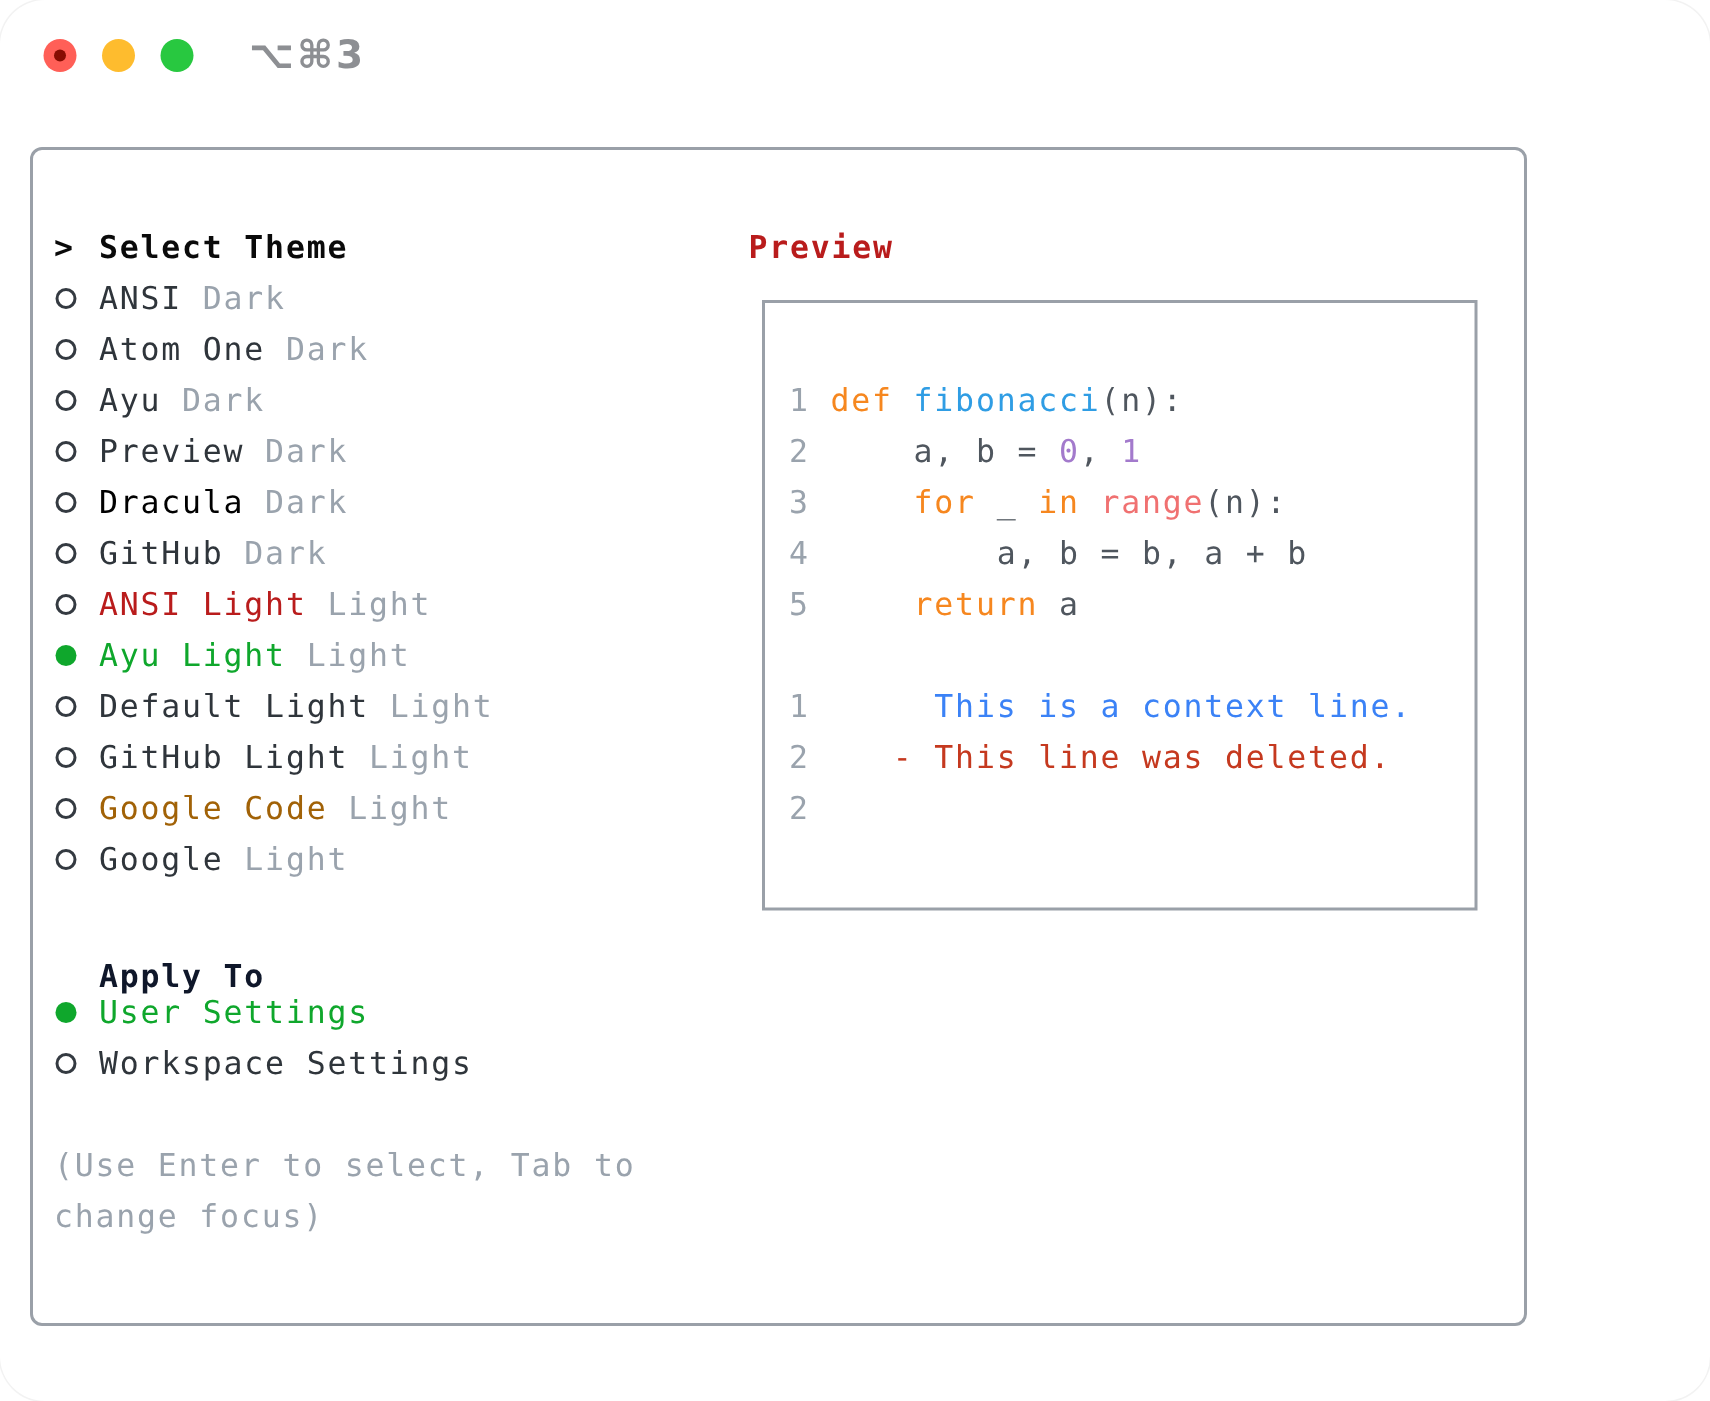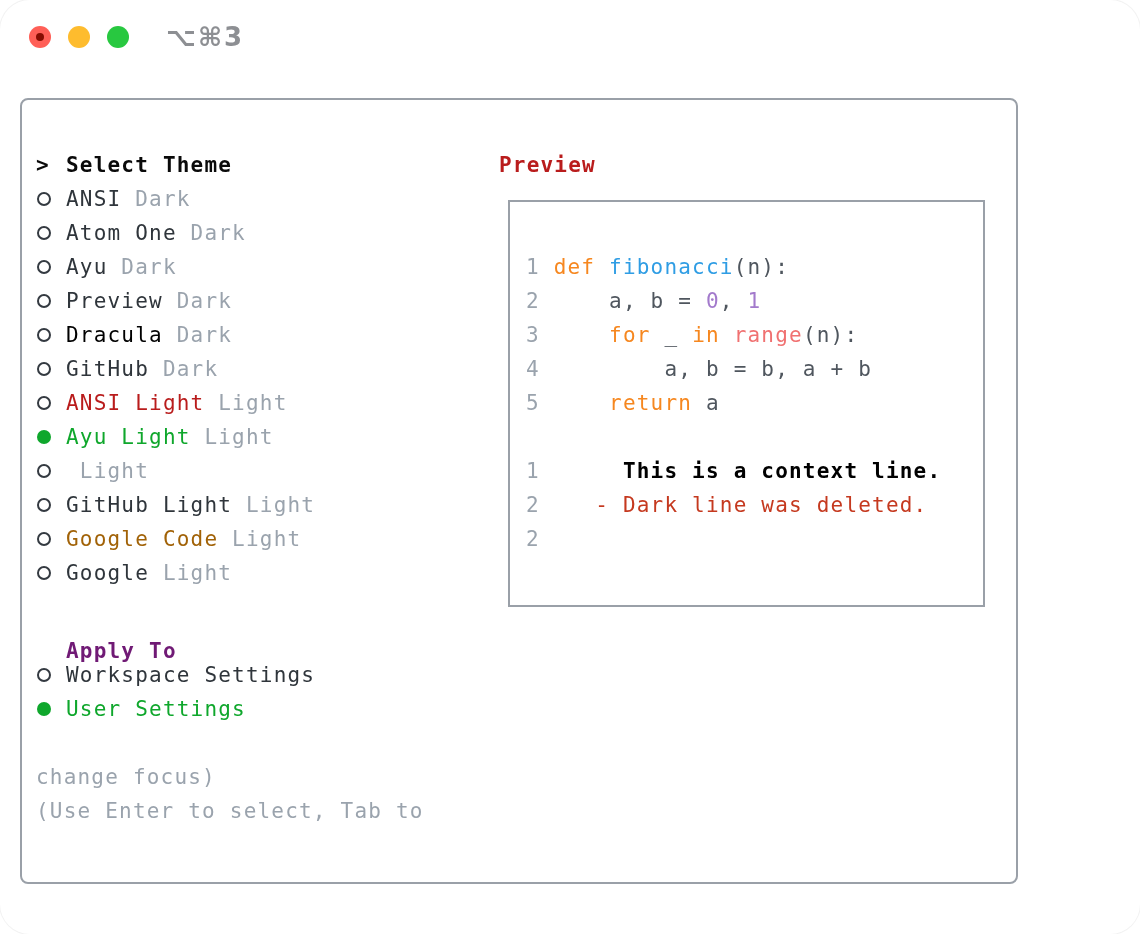--- a/index.html
+++ b/index.html
@@ -66,53 +66,53 @@
       </div>
       <div id="theme-items">
           <div class="row"><span class="bcol"><span class="bullet hollow"></span></span><span style="color: rgb(47, 53, 59);">ANSI</span><span style="color: rgb(154, 163, 173);"> Dark</span></div>
           <div class="row"><span class="bcol"><span class="bullet hollow"></span></span><span style="color: rgb(47, 53, 59);">Atom One</span><span style="color: rgb(154, 163, 173);"> Dark</span></div>
           <div class="row"><span class="bcol"><span class="bullet hollow"></span></span><span style="color: rgb(47, 53, 59);">Ayu</span><span style="color: rgb(154, 163, 173);"> Dark</span></div>
           <div class="row"><span class="bcol"><span class="bullet hollow"></span></span><span style="color: rgb(47, 53, 59);">Preview</span><span style="color: rgb(154, 163, 173);"> Dark</span></div>
           <div class="row"><span class="bcol"><span class="bullet hollow"></span></span><span style="color: #000000;">Dracula</span><span style="color: rgb(154, 163, 173);"> Dark</span></div>
           <div class="row"><span class="bcol"><span class="bullet hollow"></span></span><span style="color: rgb(47, 53, 59);">GitHub</span><span style="color: rgb(154, 163, 173);"> Dark</span></div>
           <div class="row"><span class="bcol"><span class="bullet hollow"></span></span><span style="color: #b91c1c;">ANSI Light</span><span style="color: rgb(154, 163, 173);"> Light</span></div>
           <div class="row"><span class="bcol"><span class="bullet filled" style="background: rgb(15, 167, 44);"></span></span><span style="color: rgb(15, 167, 44);">Ayu Light</span><span style="color: rgb(154, 163, 173);"> Light</span></div>
-          <div class="row"><span class="bcol"><span class="bullet hollow"></span></span><span style="color: rgb(154, 163, 173);"> Light</span></div>
+          <div class="row"><span class="bcol"><span class="bullet hollow"></span></span><span style="color: rgb(47, 53, 59);">Default Light</span><span style="color: rgb(154, 163, 173);"> Light</span></div>
           <div class="row"><span class="bcol"><span class="bullet hollow"></span></span><span style="color: rgb(47, 53, 59);">GitHub Light</span><span style="color: rgb(154, 163, 173);"> Light</span></div>
           <div class="row"><span class="bcol"><span class="bullet hollow"></span></span><span style="color: #a16207;">Google Code</span><span style="color: rgb(154, 163, 173);"> Light</span></div>
           <div class="row"><span class="bcol"><span class="bullet hollow"></span></span><span style="color: rgb(47, 53, 59);">Google</span><span style="color: rgb(154, 163, 173);"> Light</span></div>
         </div>
       <div class="row"></div>
       <div class="row">
         <span class="bcol"></span>
-        <span class="hdr" id="apply-hdr" style="color: #701a75; margin-top: 20px;">Apply To</span>
+        <span class="hdr" id="apply-hdr" style="color: #0f172a; margin-top: 20px;">Apply To</span>
       </div>
       <div id="apply-items">
+          <div class="row"><span class="bcol"><span class="bullet filled" style="background: rgb(15, 167, 44);"></span></span><span style="color: rgb(15, 167, 44);">User Settings</span></div>
           <div class="row"><span class="bcol"><span class="bullet hollow"></span></span><span style="color: rgb(47, 53, 59);">Workspace Settings</span></div>
-          <div class="row"><span class="bcol"><span class="bullet filled" style="background: rgb(15, 167, 44);"></span></span><span style="color: rgb(15, 167, 44);">User Settings</span></div>
         </div>
       <div class="row"></div>
       <div>
+        <div class="row" id="hint1" style="color: rgb(154, 163, 173);">(Use Enter to select, Tab to</div>
         <div class="row" id="hint2" style="color: rgb(154, 163, 173);">change focus)</div>
-        <div class="row" id="hint1" style="color: rgb(154, 163, 173);">(Use Enter to select, Tab to</div>
       </div>
     </div>
 
     <div class="row preview-title">
       <span class="hdr" id="preview-hdr" style="color: #b91c1c;">Preview</span>
     </div>
 
     <div class="preview-box">
       <div class="code" id="code-block">
           <div class="crow"><span style="color: rgb(154, 163, 173);">1</span><span style="color: rgb(79, 86, 94);"> </span><span style="color: rgb(246, 135, 31);">def</span><span style="color: rgb(79, 86, 94);"> </span><span style="color: rgb(47, 157, 228);">fibonacci</span><span style="color: rgb(79, 86, 94);">(n):</span></div>
           <div class="crow"><span style="color: rgb(154, 163, 173);">2</span><span style="color: rgb(79, 86, 94);">     a, b = </span><span style="color: rgb(163, 122, 204);">0</span><span style="color: rgb(79, 86, 94);">, </span><span style="color: rgb(163, 122, 204);">1</span></div>
           <div class="crow"><span style="color: rgb(154, 163, 173);">3</span><span style="color: rgb(79, 86, 94);">     </span><span style="color: rgb(246, 135, 31);">for</span><span style="color: rgb(79, 86, 94);"> _ </span><span style="color: rgb(246, 135, 31);">in</span><span style="color: rgb(79, 86, 94);"> </span><span style="color: rgb(240, 113, 113);">range</span><span style="color: rgb(79, 86, 94);">(n):</span></div>
           <div class="crow"><span style="color: rgb(154, 163, 173);">4</span><span style="color: rgb(79, 86, 94);">         a, b = b, a + b</span></div>
           <div class="crow"><span style="color: rgb(154, 163, 173);">5</span><span style="color: rgb(79, 86, 94);">     </span><span style="color: rgb(246, 135, 31);">return</span><span style="color: rgb(79, 86, 94);"> a</span></div>
           <div class="crow"></div>
-          <div class="crow"><span style="color: rgb(154, 163, 173);">1</span><span style="color: #000000; font-weight: bold;">      This is a context line.</span></div>
-          <div class="crow"><span style="color: rgb(154, 163, 173);">2</span><span style="color: rgb(79, 86, 94);">    </span><span style="color: rgb(197, 57, 31);">- Dark line was deleted.</span></div>
+          <div class="crow"><span style="color: rgb(154, 163, 173);">1</span><span style="color: #3b82f6;">      This is a context line.</span></div>
+          <div class="crow"><span style="color: rgb(154, 163, 173);">2</span><span style="color: rgb(79, 86, 94);">    </span><span style="color: rgb(197, 57, 31);">- This line was deleted.</span></div>
           <div class="crow"><span style="color: rgb(154, 163, 173);">2</span><span style="color: rgb(79, 86, 94);">    </span></div>
         </div>
     </div>
 
   </div>
 </div>
 
 </body></html>

